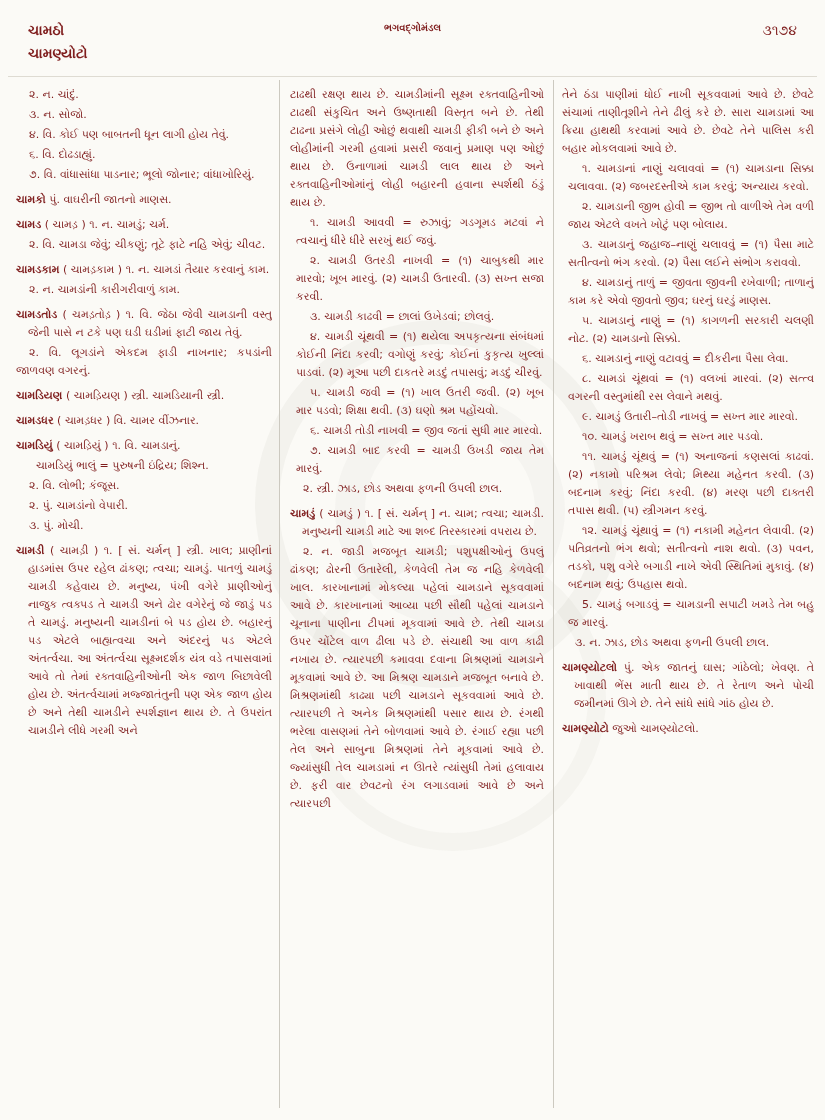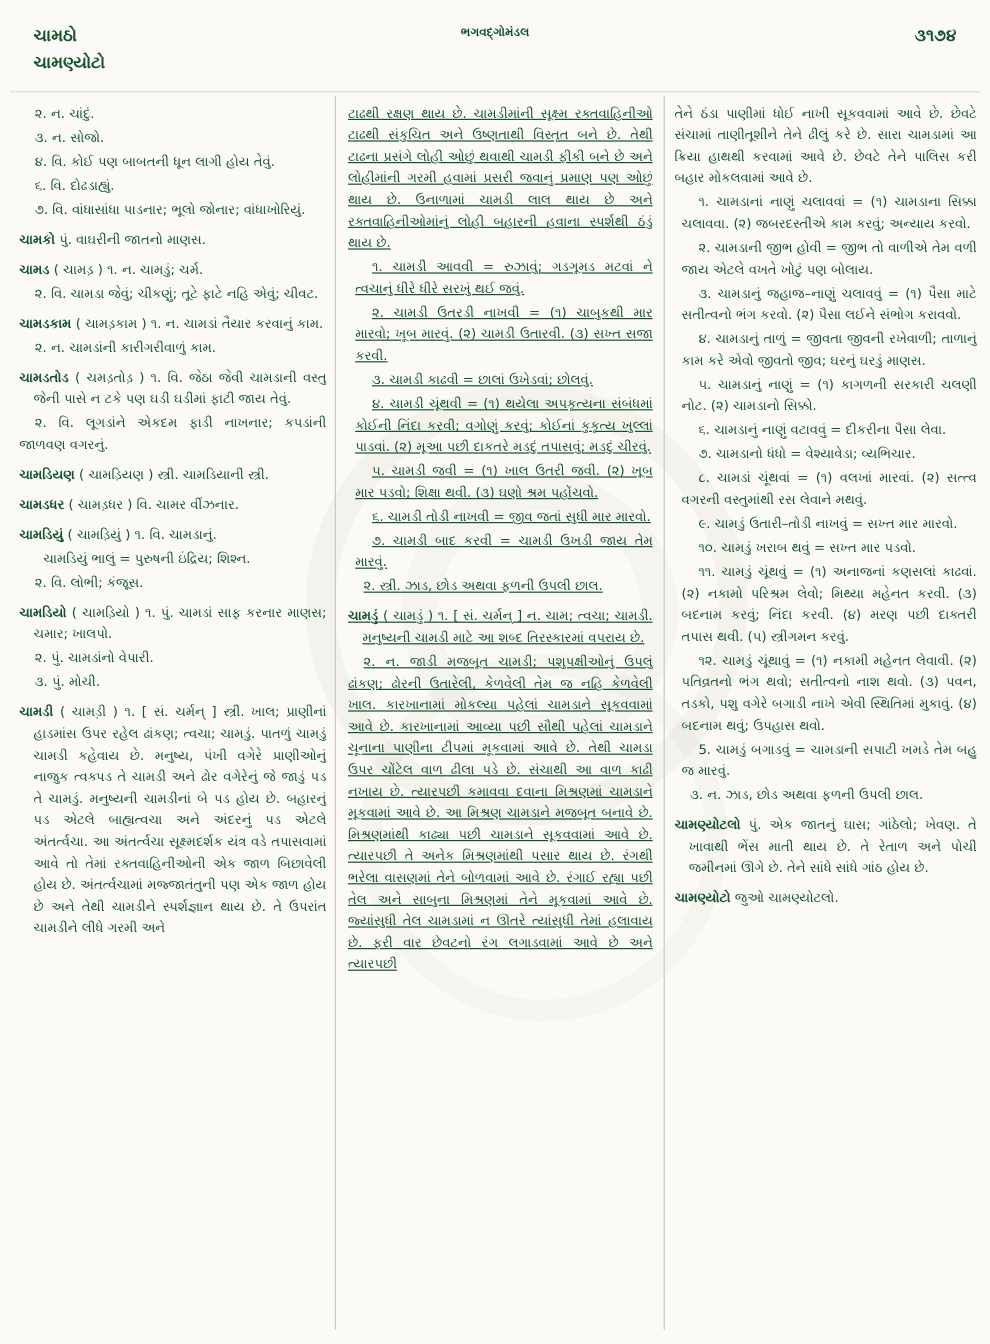--- a/index.html
+++ b/index.html
@@ -1,43 +1,43 @@
 <!DOCTYPE html>
 <html><head>
 <meta charset="utf-8">
 <style>
   html,body { margin:0; padding:0; background:#efeeea; }
   .page {
     position:relative; width:825px; height:1120px; margin:0 auto;
-    background:#fbfaf6; color:#14532d; overflow:hidden;
+    background:#fbfaf6; color:#7f1d1d; overflow:hidden;
     font-family:"DejaVu Sans", sans-serif;
   }
   
   .wm { position:absolute; border-radius:50%; pointer-events:none; }
   .wm.one { left:255px; top:320px; width:320px; height:320px; border:24px solid rgba(110,105,90,0.055); }
   .wm.two { left:300px; top:545px; width:270px; height:270px; border:18px solid rgba(110,105,90,0.045); }
   .wm.three { left:335px; top:395px; width:170px; height:170px; border:30px solid rgba(110,105,90,0.04); }
 
   .hdr-row { position:absolute; top:22px; left:26px; right:26px; height:22px; }
   .guide-top { position:absolute; left:2px; top:0; font-weight:bold; font-size:14px; }
   .page-title { position:absolute; left:0; right:0; top:0; text-align:center; font-weight:bold; font-size:10px; }
-  .page-num { position:absolute; right:2px; top:0; font-weight:bold; font-size:14px; }
+  .page-num { position:absolute; right:2px; top:0; font-weight:normal; font-size:14px; }
   .guide-bottom { position:absolute; top:45px; left:28px; font-weight:bold; font-size:14px; }
 
   .hdr-rule { position:absolute; top:76px; left:8px; right:8px; border-top:1px solid #dedbd2; }
   .col-divider { position:absolute; top:80px; bottom:12px; width:1px; background:#ccc9c0; }
   .col-divider.d1 { left:279px; }
   .col-divider.d2 { left:553px; }
 
   .col {
     position:absolute; top:84px; height:1026px; overflow:hidden;
     font-size:11px; line-height:18px; text-align:justify;
   }
   .col.c1 { left:16px;  width:256px; }
-  .col.c2 { left:290px; width:254px;text-decoration:underline; }
+  .col.c2 { left:290px; width:254px; }
   .col.c3 { left:562px; width:252px; }
 
   .p { margin:2px 0; }
   .p-entry { margin-top:7px; padding-left:12px; text-indent:-12px; }
   .p-sense { text-indent:13px; }
   .p-idiom { padding-left:6px; text-indent:14px; }
   .p-plain { text-indent:0; }
   .hw { font-weight:bold; }
 </style>
 </head>
@@ -70,21 +70,20 @@
       <div class="p p-sense">૨. વિ. ચામડા જેવું; ચીકણું; તૂટે ફાટે નહિ એવું; ચીવટ.</div>
       <div class="p p-entry"><span class="hw">ચામડકામ</span> ( ચામડ઼કામ ) ૧. ન. ચામડાં તૈયાર કરવાનું કામ.</div>
       <div class="p p-sense">૨. ન. ચામડાંની કારીગરીવાળું કામ.</div>
       <div class="p p-entry"><span class="hw">ચામડતોડ</span> ( ચમડ઼તોડ઼ ) ૧. વિ. જેઠા જેવી ચામડાની વસ્તુ જેની પાસે ન ટકે પણ ઘડી ઘડીમાં ફાટી જાય તેવું.</div>
       <div class="p p-sense">૨. વિ. લૂગડાંને એકદમ ફાડી નાખનાર; કપડાંની જાળવણ વગરનું.</div>
       <div class="p p-entry"><span class="hw">ચામડિયણ</span> ( ચામડ઼િયણ ) સ્ત્રી. ચામડિયાની સ્ત્રી.</div>
       <div class="p p-entry"><span class="hw">ચામડધર</span> ( ચામડ઼ધર ) વિ. ચામર વીંઝનાર.</div>
       <div class="p p-entry"><span class="hw">ચામડિયું</span> ( ચામડ઼િયું ) ૧. વિ. ચામડાનું.</div>
       <div class="p p-idiom">ચામડિયું ભાલું = પુરુષની ઇંદ્રિય; શિશ્ન.</div>
       <div class="p p-sense">૨. વિ. લોભી; કંજૂસ.</div>
-      <div class="p p-entry"><span class="hw">ચામડિયો</span> ( ચામડ઼િયો ) ૧. પું. ચામડાં સાફ કરનાર માણસ; ચમાર; ખાલપો.</div>
       <div class="p p-sense">૨. પું. ચામડાંનો વેપારી.</div>
       <div class="p p-sense">૩. પું. મોચી.</div>
       <div class="p p-entry"><span class="hw">ચામડી</span> ( ચામડ઼ી ) ૧. [ સં. ચર્મન્ ] સ્ત્રી. ખાલ; પ્રાણીનાં હાડમાંસ ઉપર રહેલ ઢાંકણ; ત્વચા; ચામડું. પાતળું ચામડું ચામડી કહેવાય છે. મનુષ્ય, પંખી વગેરે પ્રાણીઓનું નાજુક ત્વક્પડ તે ચામડી અને ઢોર વગેરેનું જે જાડું પડ તે ચામડું. મનુષ્યની ચામડીનાં બે પડ હોય છે. બહારનું પડ એટલે બાહ્યત્વચા અને અંદરનું પડ એટલે અંતર્ત્વચા. આ અંતર્ત્વચા સૂક્ષ્મદર્શક યંત્ર વડે તપાસવામાં આવે તો તેમાં રક્તવાહિનીઓની એક જાળ બિછાવેલી હોય છે. અંતર્ત્વચામાં મજ્જાતંતુની પણ એક જાળ હોય છે અને તેથી ચામડીને સ્પર્શજ્ઞાન થાય છે. તે ઉપરાંત ચામડીને લીધે ગરમી અને</div>
     </div>
   <div class="col c2">
       <div class="p p-plain">ટાઢથી રક્ષણ થાય છે. ચામડીમાંની સૂક્ષ્મ રક્તવાહિનીઓ ટાઢથી સંકુચિત અને ઉષ્ણતાથી વિસ્તૃત બને છે. તેથી ટાઢના પ્રસંગે લોહી ઓછું થવાથી ચામડી ફીકી બને છે અને લોહીમાંની ગરમી હવામાં પ્રસરી જવાનું પ્રમાણ પણ ઓછું થાય છે. ઉનાળામાં ચામડી લાલ થાય છે અને રક્તવાહિનીઓમાંનું લોહી બહારની હવાના સ્પર્શથી ઠંડું થાય છે.</div>
       <div class="p p-idiom">૧. ચામડી આવવી = રુઝાવું; ગડગૂમડ મટવાં ને ત્વચાનું ધીરે ધીરે સરખું થઈ જવું.</div>
       <div class="p p-idiom">૨. ચામડી ઉતરડી નાખવી = (૧) ચાબુકથી માર મારવો; ખૂબ મારવું. (૨) ચામડી ઉતારવી. (૩) સખ્ત સજા કરવી.</div>
       <div class="p p-idiom">૩. ચામડી કાઢવી = છાલાં ઉખેડવાં; છોલવું.</div>
       <div class="p p-idiom">૪. ચામડી ચૂંથવી = (૧) થયેલા અપકૃત્યના સંબંધમાં કોઈની નિંદા કરવી; વગોણું કરવું; કોઈનાં કુકૃત્ય ખુલ્લાં પાડવાં. (૨) મૂઆ પછી દાકતરે મડદું તપાસવું; મડદું ચીરવું.</div>
@@ -96,21 +95,20 @@
       <div class="p p-sense">૨. ન. જાડી મજબૂત ચામડી; પશુપક્ષીઓનું ઉપલું ઢાંકણ; ઢોરની ઉતારેલી, કેળવેલી તેમ જ નહિ કેળવેલી ખાલ. કારખાનામાં મોકલ્યા પહેલાં ચામડાને સૂકવવામાં આવે છે. કારખાનામાં આવ્યા પછી સૌથી પહેલાં ચામડાને ચૂનાના પાણીના ટીપમાં મૂકવામાં આવે છે. તેથી ચામડા ઉપર ચોંટેલ વાળ ઢીલા પડે છે. સંચાથી આ વાળ કાઢી નખાય છે. ત્યારપછી કમાવવા દવાના મિશ્રણમાં ચામડાને મૂકવામાં આવે છે. આ મિશ્રણ ચામડાને મજબૂત બનાવે છે. મિશ્રણમાંથી કાઢ્યા પછી ચામડાને સૂકવવામાં આવે છે. ત્યારપછી તે અનેક મિશ્રણમાંથી પસાર થાય છે. રંગથી ભરેલા વાસણમાં તેને બોળવામાં આવે છે. રંગાઈ રહ્યા પછી તેલ અને સાબુના મિશ્રણમાં તેને મૂકવામાં આવે છે. જ્યાંસુધી તેલ ચામડામાં ન ઊતરે ત્યાંસુધી તેમાં હલાવાય છે. ફરી વાર છેવટનો રંગ લગાડવામાં આવે છે અને ત્યારપછી</div>
     </div>
   <div class="col c3">
       <div class="p p-plain">તેને ઠંડા પાણીમાં ધોઈ નાખી સૂકવવામાં આવે છે. છેવટે સંચામાં તાણીતૂશીને તેને ઢીલું કરે છે. સારા ચામડામાં આ ક્રિયા હાથથી કરવામાં આવે છે. છેવટે તેને પાલિસ કરી બહાર મોકલવામાં આવે છે.</div>
       <div class="p p-idiom">૧. ચામડાનાં નાણું ચલાવવાં = (૧) ચામડાના સિક્કા ચલાવવા. (૨) જબરદસ્તીએ કામ કરવું; અન્યાય કરવો.</div>
       <div class="p p-idiom">૨. ચામડાની જીભ હોવી = જીભ તો વાળીએ તેમ વળી જાય એટલે વખતે ખોટું પણ બોલાય.</div>
       <div class="p p-idiom">૩. ચામડાનું જહાજ–નાણું ચલાવવું = (૧) પૈસા માટે સતીત્વનો ભંગ કરવો. (૨) પૈસા લઈને સંભોગ કરાવવો.</div>
       <div class="p p-idiom">૪. ચામડાનું તાળું = જીવતા જીવની રખેવાળી; તાળાનું કામ કરે એવો જીવતો જીવ; ઘરનું ઘરડું માણસ.</div>
       <div class="p p-idiom">૫. ચામડાનું નાણું = (૧) કાગળની સરકારી ચલણી નોટ. (૨) ચામડાનો સિક્કો.</div>
       <div class="p p-idiom">૬. ચામડાનું નાણું વટાવવું = દીકરીના પૈસા લેવા.</div>
-      <div class="p p-idiom">૭. ચામડાનો ધંધો = વેશ્યાવેડા; વ્યભિચાર.</div>
       <div class="p p-idiom">૮. ચામડાં ચૂંથવાં = (૧) વલખાં મારવાં. (૨) સત્ત્વ વગરની વસ્તુમાંથી રસ લેવાને મથવું.</div>
       <div class="p p-idiom">૯. ચામડું ઉતારી–તોડી નાખવું = સખ્ત માર મારવો.</div>
       <div class="p p-idiom">૧૦. ચામડું ખરાબ થવું = સખ્ત માર પડવો.</div>
       <div class="p p-idiom">૧૧. ચામડું ચૂંથવું = (૧) અનાજનાં કણસલાં કાઢવાં. (૨) નકામો પરિશ્રમ લેવો; મિથ્યા મહેનત કરવી. (૩) બદનામ કરવું; નિંદા કરવી. (૪) મરણ પછી દાક્તરી તપાસ થવી. (૫) સ્ત્રીગમન કરવું.</div>
       <div class="p p-idiom">૧૨. ચામડું ચૂંથાવું = (૧) નકામી મહેનત લેવાવી. (૨) પતિવ્રતનો ભંગ થવો; સતીત્વનો નાશ થવો. (૩) પવન, તડકો, પશુ વગેરે બગાડી નાખે એવી સ્થિતિમાં મુકાવું. (૪) બદનામ થવું; ઉપહાસ થવો.</div>
       <div class="p p-idiom">5. ચામડું બગાડવું = ચામડાની સપાટી ખમડે તેમ બહુ જ મારવું.</div>
       <div class="p p-sense">૩. ન. ઝાડ, છોડ અથવા ફળની ઉપલી છાલ.</div>
       <div class="p p-entry"><span class="hw">ચામણ્યોટલો</span> પું. એક જાતનું ઘાસ; ગાંઠેલો; ખેવણ. તે ખાવાથી ભેંસ માતી થાય છે. તે રેતાળ અને પોચી જમીનમાં ઊગે છે. તેને સાંધે સાંધે ગાંઠ હોય છે.</div>
       <div class="p p-entry"><span class="hw">ચામણ્યોટો</span> જુઓ ચામણ્યોટલો.</div>
     </div>

